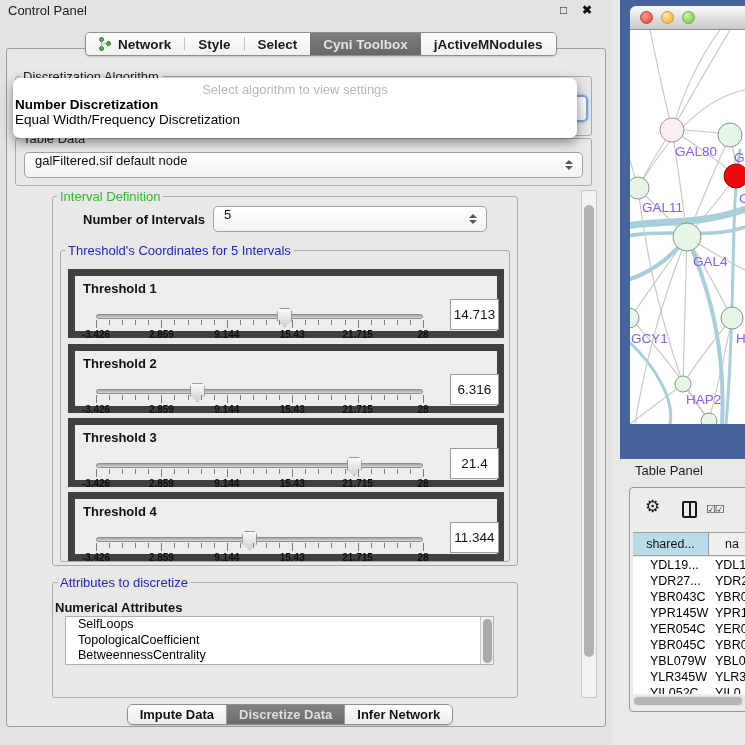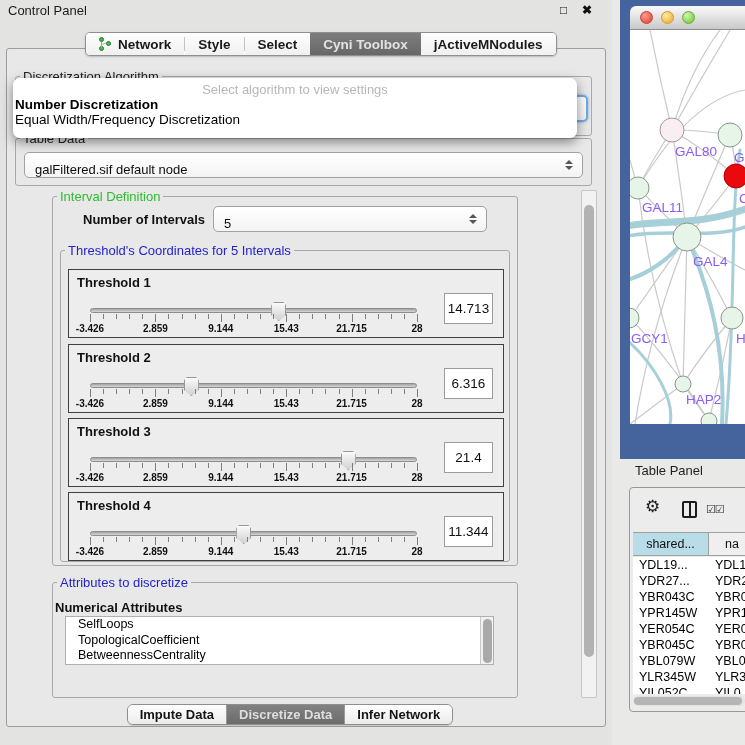--- a/index.html
+++ b/index.html
@@ -33,40 +33,40 @@
 
 .group{position:absolute;border:1px solid #a9a9a9;border-radius:3px}
 .legend{position:absolute;top:-8px;left:4px;padding:0 3px;font-size:13px;
   background:#e8e8e8;white-space:nowrap}
 .legend.green{color:#2dbd2d}
 .legend.blue{color:#2323cc}
 .legend.dark{color:#222}
 
 
 .combo{position:absolute;background:linear-gradient(#ffffff,#f3f3f3);
-  border:1px solid #a2a2a2;border-radius:5px;display:flex;align-items:flex-end;
+  border:1px solid #a2a2a2;border-radius:5px;display:flex;align-items:flex-start;
   padding:0 24px 0 10px;font-size:13px;color:#0d0d0d}
 .combo .arrows{position:absolute;right:9px;top:50%;transform:translateY(-50%);
   display:flex;flex-direction:column;gap:2px}
 .combo .arrows b{width:0;height:0;border-left:4px solid transparent;
   border-right:4px solid transparent}
 .combo .arrows b.up{border-bottom:4px solid #555}
 .combo .arrows b.dn{border-top:4px solid #555}
 #alg-combo{border:2px solid #74a8dc;box-shadow:0 0 3px #74a8dc}
 
 
 #popup{left:13px;top:78px;width:564px;height:60px;background:#fff;border-radius:7px;
   box-shadow:0 4px 12px rgba(0,0,0,.45);z-index:40;overflow:hidden}
 #popup .prompt{height:19px;padding-top:4px;text-align:center;font-size:13px;color:#b7b7b7}
 #popup .item{height:15px;line-height:15px;padding-left:2px;font-size:13.5px;color:#000}
 #popup .item.bold{font-weight:700}
 
 
 .th-block{position:absolute;left:7px;width:436px;height:69px;
-  border:1px solid #404040;background:#ededee}
+  border:7px solid #404040;background:#ededee}
 .th-label{position:absolute;left:8px;top:5px;font-size:13px;font-weight:700;color:#111}
 .trackwrap{position:absolute;left:21px;top:33px;width:327px;height:20px}
 .track{position:absolute;left:0;top:5px;width:327px;height:5px;border-radius:3px;
   background:linear-gradient(#a2a2a2,#d8d8d8);border:1px solid #8d8d8d}
 .handle{position:absolute;top:-1px;width:15px;height:19px;
   background:linear-gradient(#fdfdfd,#cfcfcf);box-shadow:inset 0 0 0 1px #979797;
   clip-path:polygon(50% 100%,0 68%,0 18%,18% 0,82% 0,100% 18%,100% 68%)}
 .ticks{position:absolute;left:21px;top:44px;width:327px;height:9px}
 .ticks i{position:absolute;top:0;width:1px;height:5px;background:#7d7d7d}
 .ticks i.major{height:8px}
@@ -126,21 +126,21 @@
   border:2px solid #1b1b1b;border-radius:2px}
 .colsplit:after{content:"";position:absolute;left:4.5px;top:0;width:2px;height:13px;background:#1b1b1b}
 .checks{position:absolute;left:76px;top:15px;font-size:11px;letter-spacing:-1px;color:#2a2a2a}
 #tp-header{position:absolute;left:3px;top:44px;width:160px;height:24px;display:flex;
   border-top:1px solid #9f9f9f;border-bottom:1px solid #9f9f9f}
 #tp-header .hc{display:flex;align-items:center;justify-content:center;font-size:12.5px;color:#111}
 #tp-header .hc.c1{width:76px;background:#b9dce9;border-right:1px solid #9f9f9f}
 #tp-header .hc.c2{width:84px;background:#efefef;justify-content:flex-start;padding-left:16px}
 #tp-body{position:absolute;left:3px;top:69px;width:160px;height:137px;background:#fff;overflow:hidden}
 .trow{display:flex;height:16px;line-height:16px;font-size:12.5px;color:#000}
-.trow span:first-child{width:76px;padding-left:6px;white-space:nowrap;overflow:hidden}
+.trow span:first-child{width:76px;padding-left:17px;white-space:nowrap;overflow:hidden}
 .trow span:last-child{padding-left:6px;white-space:nowrap}
 #tp-hscroll{position:absolute;left:3px;top:208px;width:112px;height:10px;
   background:#e4e4e4;border-radius:5px}
 #tp-hscroll .thumb{position:absolute;left:1px;top:1px;width:108px;height:8px;
   background:#b5b5b5;border-radius:4px}
 </style>
 </head>
 <body>
 
 <div id="cp" class="abs">

